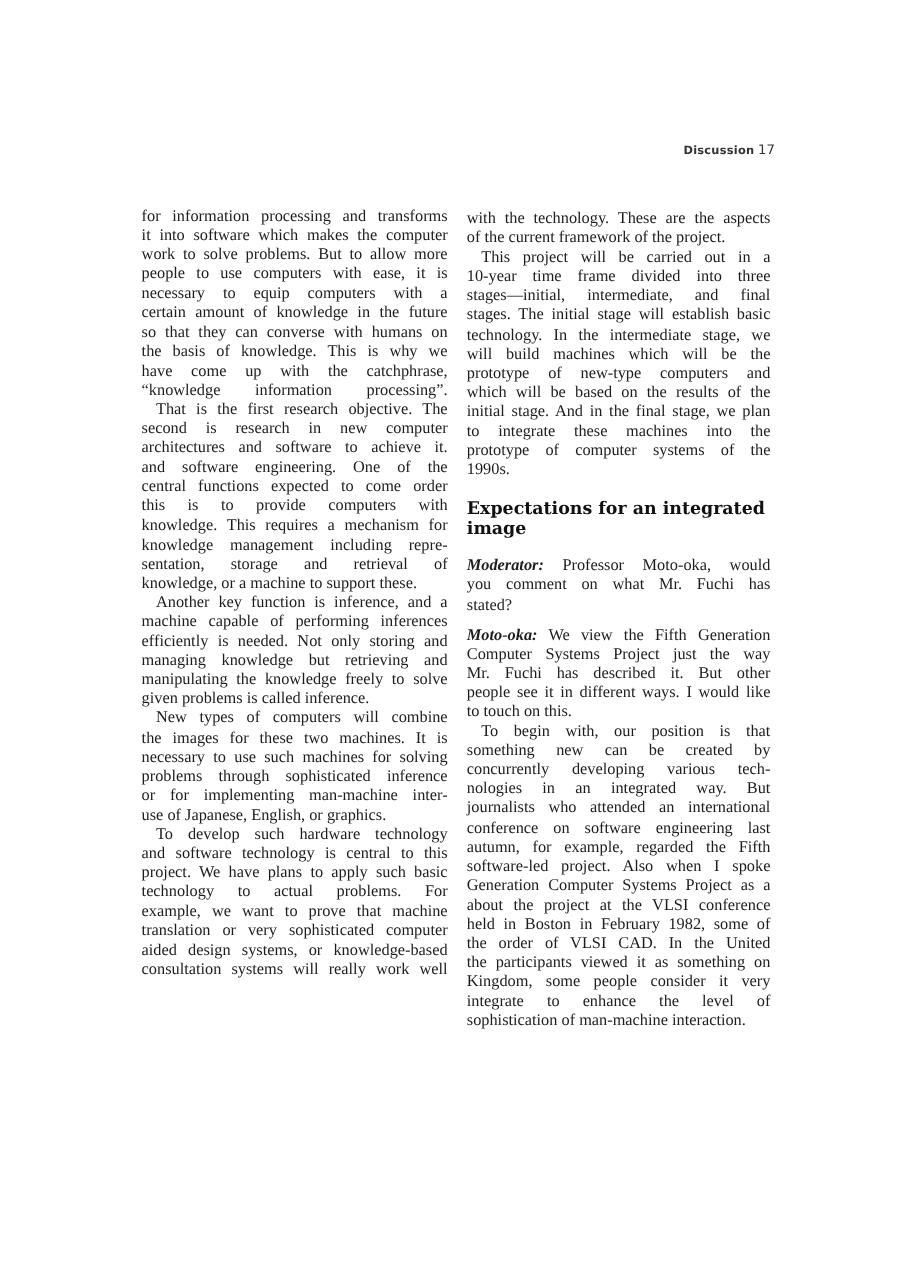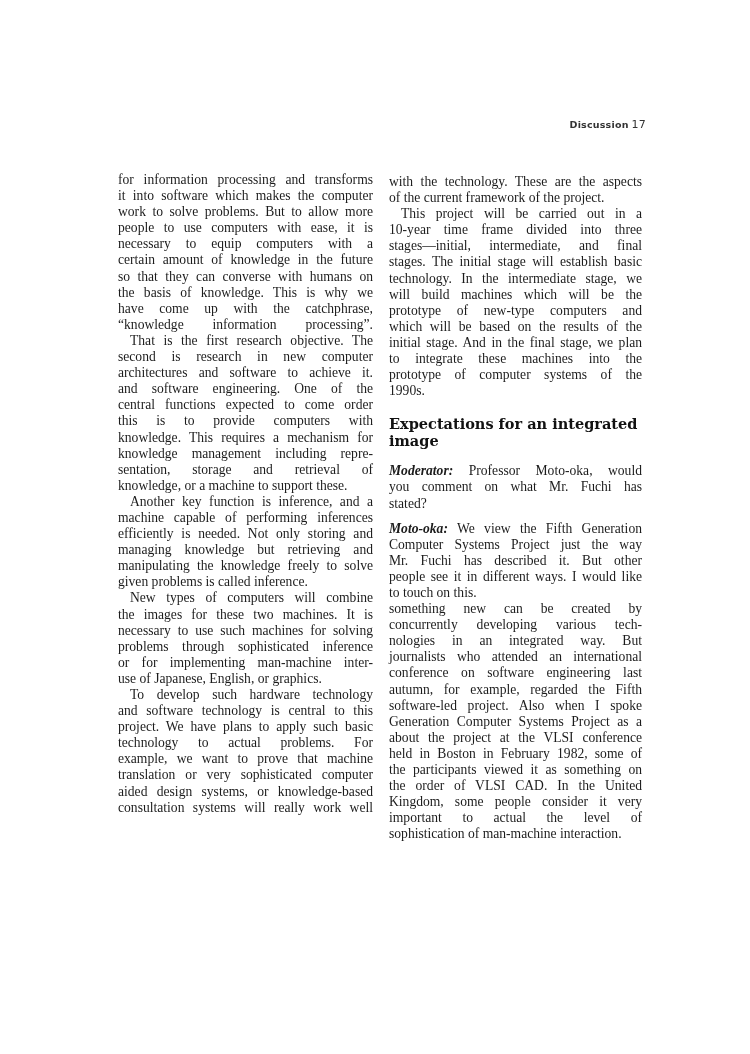--- a/index.html
+++ b/index.html
@@ -118,29 +118,30 @@
   </p>
   <div class="gap"></div>
   <p>
     <span class="line"><span class="spk">Moto-oka:</span><span> We view the Fifth Generation</span></span>
     <span class="line">Computer Systems Project just the way</span>
     <span class="line">Mr. Fuchi has described it. But other</span>
     <span class="line">people see it in different ways. I would like</span>
     <span class="line last">to touch on this.</span>
   </p>
   <p class="ind" style="text-indent: 0px;">
+      <span class="line" style="text-indent: 12px;">To begin with, our position is that</span>
       <span class="line">something new can be created by</span>
       <span class="line">concurrently developing various tech-</span>
       <span class="line">nologies in an integrated way. But</span>
       <span class="line">journalists who attended an international</span>
       <span class="line">conference on software engineering last</span>
       <span class="line">autumn, for example, regarded the Fifth</span>
       <span class="line">software-led project. Also when I spoke</span>
       <span class="line">Generation Computer Systems Project as a</span>
       <span class="line">about the project at the VLSI conference</span>
       <span class="line">held in Boston in February 1982, some of</span>
+      <span class="line">the order of VLSI CAD. In the United</span>
       <span class="line">the participants viewed it as something on</span>
-      <span class="line">the order of VLSI CAD. In the United</span>
       <span class="line">Kingdom, some people consider it very</span>
-      <span class="line">important to actual the level of</span>
+      <span class="line">integrate to enhance the level of</span>
       <span class="line last">sophistication of man-machine interaction.</span>
     </p>
 </div>
 
 </body></html>

